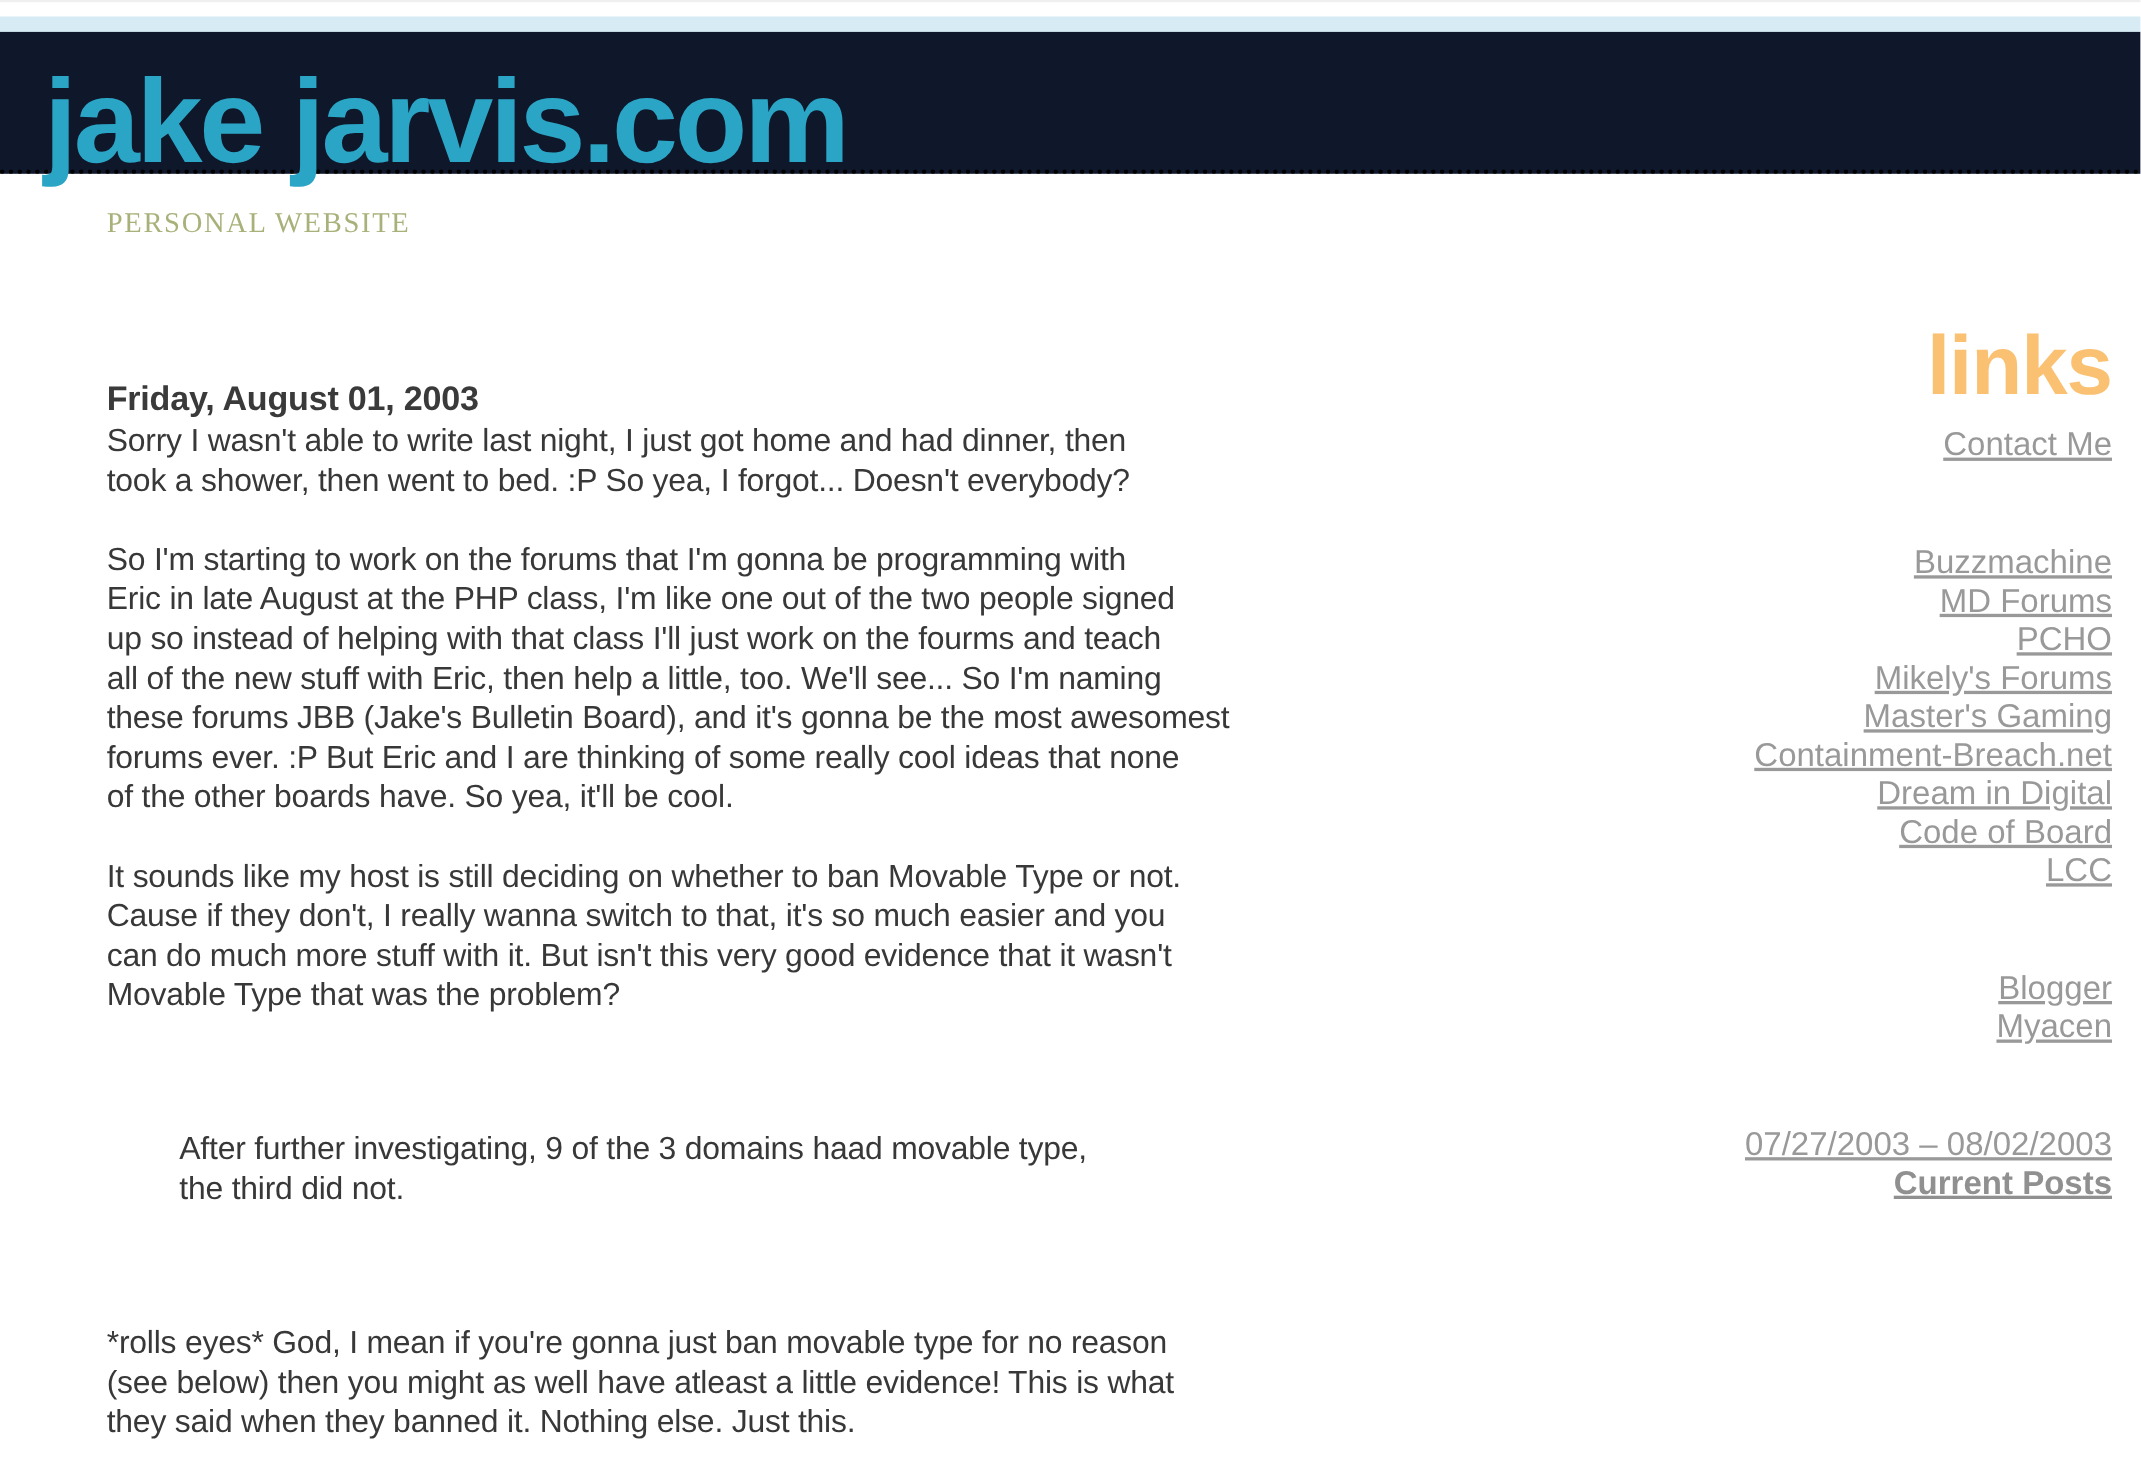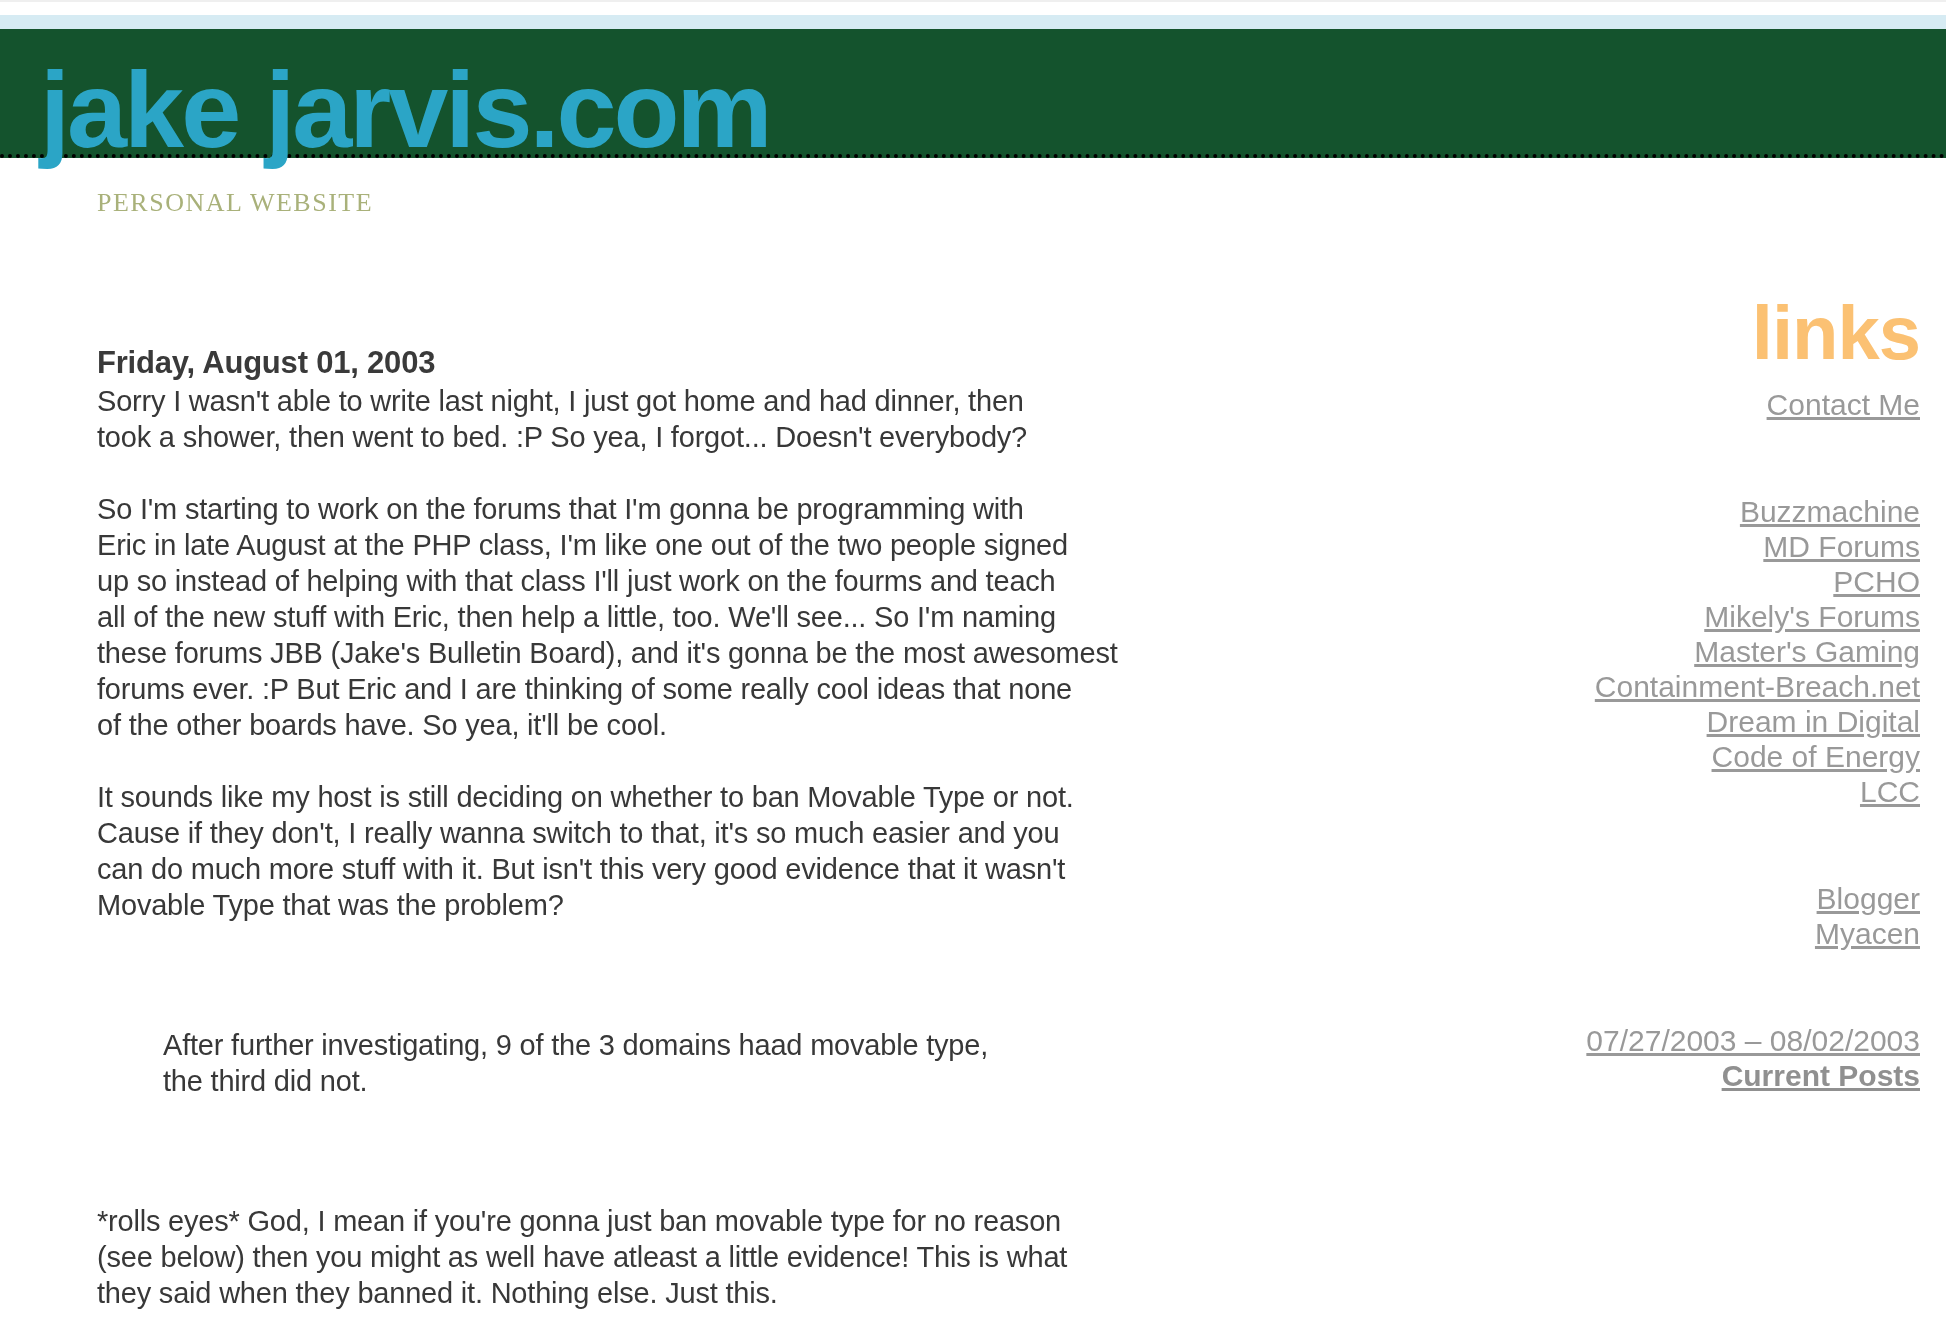--- a/index.html
+++ b/index.html
@@ -8,21 +8,21 @@
     height: 1328px;
     background: #ffffff;
     overflow: hidden;
     font-family: "Liberation Sans", sans-serif;
   }
   .top-white { height: 13px; background: #ffffff; border-top: 2px solid #efefef; }
   .top-blue  { height: 14px; background: #d6ebf3; }
   .masthead {
     position: relative;
     height: 125px;
-    background: #14532d;
+    background: #0f172a;
     border-bottom: 4px dotted #000000;
   }
   .site-title {
     position: absolute;
     left: 40px;
     top: 28px;
     margin: 0;
     font-size: 108px;
     line-height: 106px;
     font-weight: bold;
@@ -139,21 +139,21 @@
     </ul>
 
     <ul class="linkgroup">
       <li><a href="#">Buzzmachine</a></li>
       <li><a href="#">MD Forums</a></li>
       <li><a href="#">PCHO</a></li>
       <li><a href="#">Mikely's Forums</a></li>
       <li><a href="#">Master's Gaming</a></li>
       <li><a href="#">Containment-Breach.net</a></li>
       <li><a href="#">Dream in Digital</a></li>
-      <li><a href="#">Code of Energy</a></li>
+      <li><a href="#">Code of Board</a></li>
       <li><a href="#">LCC</a></li>
     </ul>
 
     <ul class="linkgroup">
       <li><a href="#">Blogger</a></li>
       <li><a href="#">Myacen</a></li>
     </ul>
 
 
     <ul class="linkgroup archives">

